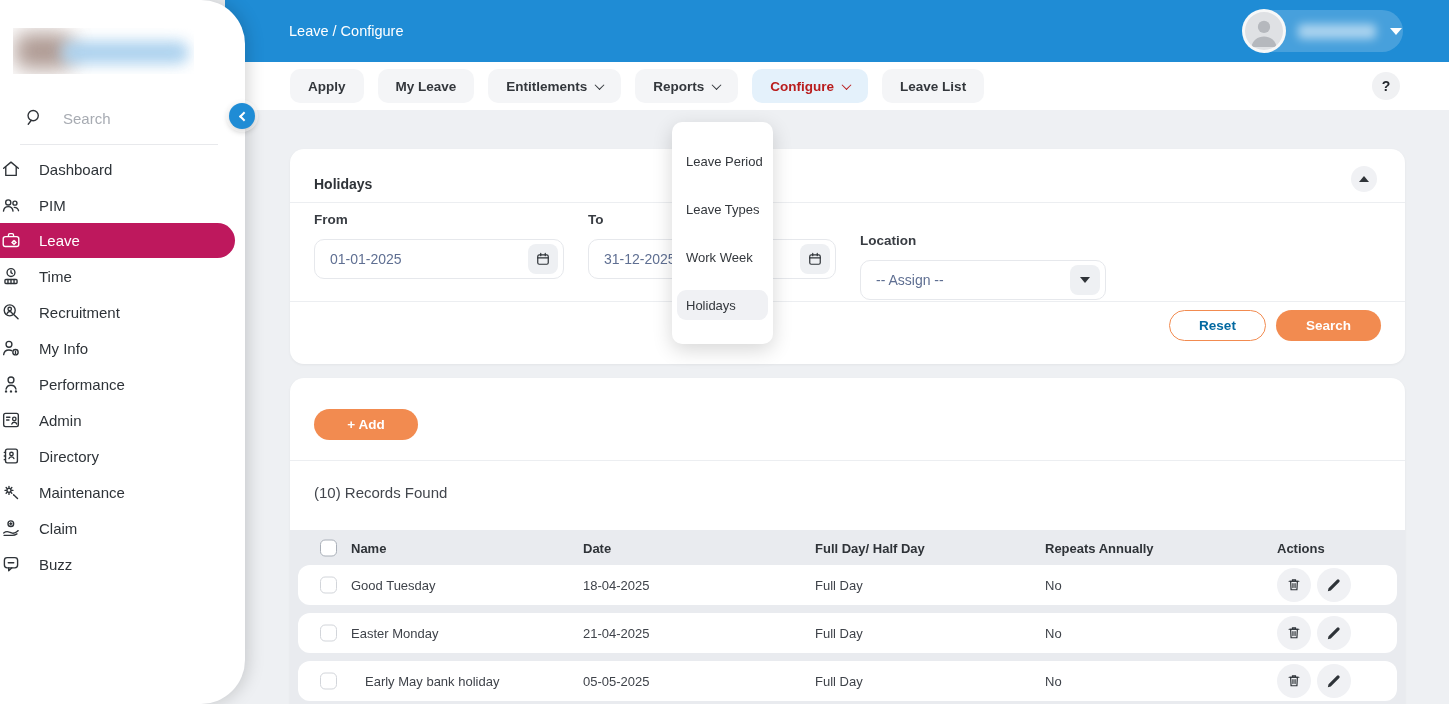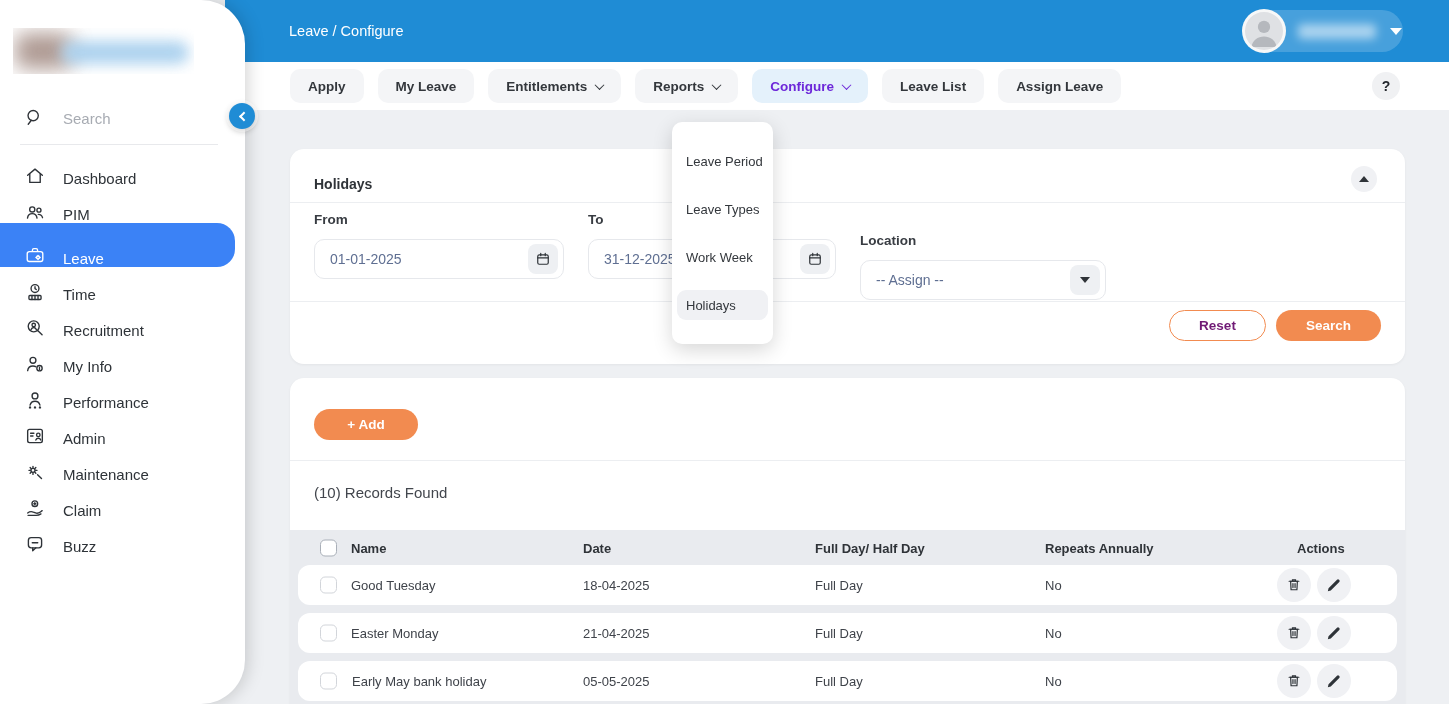--- a/index.html
+++ b/index.html
@@ -29,43 +29,43 @@
   .user-caret { margin-left:14px; width:0; height:0;
                 border-left:6px solid transparent; border-right:6px solid transparent;
                 border-top:7px solid #fff; }
 
   
   .tabbar { position:absolute; left:225px; top:62px; right:0; height:48px; background:#fff;
             display:flex; align-items:center; padding-left:65px; gap:14px; }
   .tab { height:34px; padding:0 18px; border-radius:10px; background:#f4f5f7;
          display:flex; align-items:center; gap:9px; font-size:13.5px; font-weight:bold;
          color:#33373c; cursor:pointer; }
-  .tab.active { background:#e4f1fb; color:#6d28d9; }
+  .tab.active { background:#e4f1fb; color:#b91c1c; }
   .chev { display:inline-block; width:7px; height:7px; border-right:1.8px solid currentColor;
           border-bottom:1.8px solid currentColor; transform:rotate(45deg) translate(-1px,-1px); }
   .help-btn { margin-left:auto; margin-right:49px; width:28px; height:28px; border-radius:50%;
               background:#f0f1f3; display:flex; align-items:center; justify-content:center;
               font-size:14px; font-weight:bold; color:#23272c; cursor:pointer; }
 
   
   .sidebar { position:absolute; left:0; top:0; width:245px; height:704px; background:#fff;
              border-radius:0 44px 44px 0; box-shadow:2px 0 18px rgba(0,0,0,.18); z-index:10; }
   .logo { position:absolute; left:13px; top:28px; width:181px; height:46px; overflow:hidden; }
   .logo .blob-a { position:absolute; left:2px; top:5px; width:58px; height:36px;
                   background:#8d7066; border-radius:10px; filter:blur(10px); opacity:.7; }
   .logo .blob-b { position:absolute; left:48px; top:13px; width:128px; height:23px;
                   background:#a9d0ee; border-radius:12px; filter:blur(7px); opacity:.95; }
   .search-row { position:absolute; left:24px; top:107px; display:flex; align-items:center;
                 gap:17px; }
   .search-row .ph { color:#a7abb2; font-size:15px; }
   .side-divider { position:absolute; left:20px; top:144px; width:198px; height:1px; background:#e8e9ec; }
   .menu { position:absolute; left:0; top:151px; width:100%; }
-  .menu-item { height:36px; display:flex; align-items:flex-end; padding-left:24px; gap:17px;
+  .menu-item { height:36px; display:flex; align-items:center; gap:17px;
                font-size:15px; color:#2e3338; cursor:pointer; }
-  .menu-item.active { background:#3b82f6; color:#fff; width:235px; height:44px;
+  .menu-item.active { background:#be185d; color:#fff; width:235px; height:35px;
                       border-radius:0 18px 18px 0; }
   .collapse-btn { position:absolute; left:229px; top:103px; width:26px; height:26px;
                   border-radius:50%; background:#1f8cd5; z-index:12;
                   box-shadow:0 0 0 3px rgba(255,255,255,.4), 0 2px 6px rgba(0,0,0,.3);
                   display:flex; align-items:center; justify-content:center; cursor:pointer; }
   .collapse-btn .chv { width:7px; height:7px; border-left:2px solid #fff; border-bottom:2px solid #fff;
                        transform:rotate(45deg) translate(1px,-1px); }
 
   
   .card { position:absolute; background:#fff; border-radius:14px;
@@ -86,21 +86,21 @@
   .icon-btn { position:absolute; right:5px; top:4px; width:30px; height:30px; border-radius:8px;
               background:#eef0f3; display:flex; align-items:center; justify-content:center;
               cursor:pointer; color:#2e3338; }
   .icon-btn svg { width:18px; height:18px; fill:none; stroke:currentColor; stroke-width:1.6;
                   stroke-linecap:round; }
   .tri-down { width:0; height:0; border-left:5px solid transparent; border-right:5px solid transparent;
               border-top:6px solid #2f3338; }
   .filter-buttons { position:absolute; right:24px; top:161px; display:flex; gap:10px; }
   .btn { height:31px; border-radius:16px; display:flex; align-items:center; justify-content:center;
          font-size:13.5px; font-weight:bold; cursor:pointer; }
-  .btn-reset { width:97px; border:1.5px solid #f28b50; color:#701a75; background:#fff; }
+  .btn-reset { width:97px; border:1.5px solid #f28b50; color:#0369a1; background:#fff; }
   .btn-orange { background:#f28b50; color:#fff; }
   .btn-search { width:105px; }
 
   .card-records { left:290px; top:378px; width:1115px; height:326px; border-radius:14px 14px 0 0;
                   overflow:hidden; }
   .btn-add { position:absolute; left:24px; top:31px; width:104px; }
   .count-text { position:absolute; left:24px; top:106px; font-size:15px; color:#42464d; }
   .table-zone { position:absolute; left:0; right:0; top:152px; bottom:0; background:#e9ebef; }
   .thead { position:relative; height:35px; }
   .th { position:absolute; top:50%; transform:translateY(-50%); font-size:13px; font-weight:bold;
@@ -156,23 +156,20 @@
       <span>Reports</span>
       <span class="chev"></span>
     </div>
   <div class="tab active">
       <span>Configure</span>
       <span class="chev"></span>
     </div>
   <div class="tab">
       <span>Leave List</span>
     </div>
-  <div class="tab">
-      <span>Assign Leave</span>
-    </div>
   <div class="help-btn">?</div>
 </div>
 
 <div class="sidebar">
   <div class="logo">
     <div class="blob-a"></div>
     <div class="blob-b"></div>
   </div>
 
   <div class="search-row">
@@ -246,20 +243,29 @@
       <span>Performance</span>
     </div>
     <div class="menu-item">
       <svg class="ic" viewBox="0 0 24 24">
           <rect x="4" y="4.8" width="16" height="14.4" rx="2"></rect>
           <path d="M7.2 9h3.6M7.2 12h2.6"></path>
           <circle cx="15.6" cy="10.8" r="1.9"></circle>
           <path d="M12.9 16.4c.5-1.3 1.5-2 2.7-2s2.2.7 2.7 2"></path>
         </svg>
       <span>Admin</span>
+    </div>
+    <div class="menu-item">
+      <svg class="ic" viewBox="0 0 24 24">
+          <rect x="6" y="4.5" width="13" height="15" rx="2"></rect>
+          <path d="M6 8H4.6M6 12H4.6M6 16H4.6"></path>
+          <circle cx="12.5" cy="9.8" r="1.9"></circle>
+          <path d="M9.8 14.8c.5-1.2 1.5-1.9 2.7-1.9s2.2.7 2.7 1.9"></path>
+        </svg>
+      <span>Directory</span>
     </div>
     <div class="menu-item">
       <svg class="ic" viewBox="0 0 24 24">
           <circle cx="9.8" cy="10.2" r="2.2"></circle>
           <path d="M9.8 5.8v1.5M9.8 13.1v1.5M5.4 10.2h1.5M12.7 10.2h1.5M6.7 7.1l1 1M11.9 12.3l1 1M6.7 13.3l1-1M11.9 8.1l1-1"></path>
           <path d="M14.8 14.9l4.3 4.3"></path>
         </svg>
       <span>Maintenance</span>
     </div>
     <div class="menu-item">
@@ -341,21 +347,21 @@
   <div class="divider" style="top:82px;"></div>
   <div class="count-text">(10) Records Found</div>
 
   <div class="table-zone">
     <div class="thead">
       <div class="checkbox hdr" style="left:30px;"></div>
       <div class="th" style="left:61px;">Name</div>
       <div class="th" style="left:293px;">Date</div>
       <div class="th" style="left:525px;">Full Day/ Half Day</div>
       <div class="th" style="left:755px;">Repeats Annually</div>
-      <div class="th" style="left:987px;margin-left:20px;">Actions</div>
+      <div class="th" style="left:987px;">Actions</div>
     </div>
 
     <div class="trow">
       <div class="checkbox" style="left:22px;"></div>
       <div class="td" style="left:53px;">Good Tuesday</div>
       <div class="td" style="left:285px;">18-04-2025</div>
       <div class="td" style="left:517px;">Full Day</div>
       <div class="td" style="left:747px;">No</div>
       <div class="action-circle" style="left:979px;">
         <svg viewBox="0 0 24 24" fill="none" stroke="currentColor" stroke-width="1.6" stroke-linecap="round">
@@ -386,21 +392,21 @@
       </div>
       <div class="action-circle" style="left:1019px;">
         <svg viewBox="0 0 24 24">
             <path d="M3.8 20.2l.9-3.9L16 5a1.9 1.9 0 0 1 2.7 0l.3.3a1.9 1.9 0 0 1 0 2.7L7.7 19.3l-3.9.9z" fill="#2e3338"></path>
           </svg>
       </div>
     </div>
 
     <div class="trow">
       <div class="checkbox" style="left:22px;"></div>
-      <div class="td" style="left:54px;">Early May bank holiday</div>
+      <div class="td" style="left:67px;">Early May bank holiday</div>
       <div class="td" style="left:285px;">05-05-2025</div>
       <div class="td" style="left:517px;">Full Day</div>
       <div class="td" style="left:747px;">No</div>
       <div class="action-circle" style="left:979px;">
         <svg viewBox="0 0 24 24" fill="none" stroke="currentColor" stroke-width="1.6" stroke-linecap="round">
             <path d="M5.5 7h13M10 7V5.2h4V7"></path>
             <path d="M7.5 7l.6 11.3h7.8L16.5 7z"></path>
             <path d="M10.6 10v5.4M13.4 10v5.4"></path>
           </svg>
       </div>

